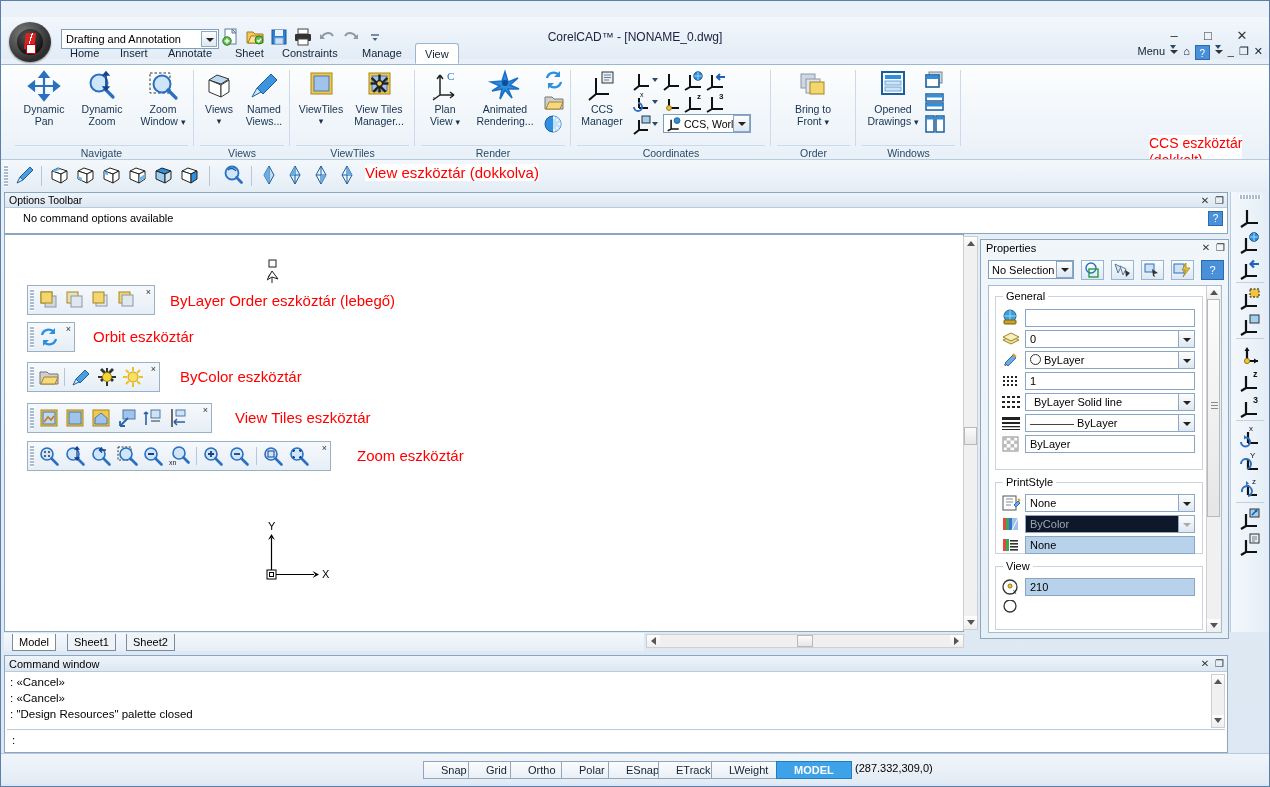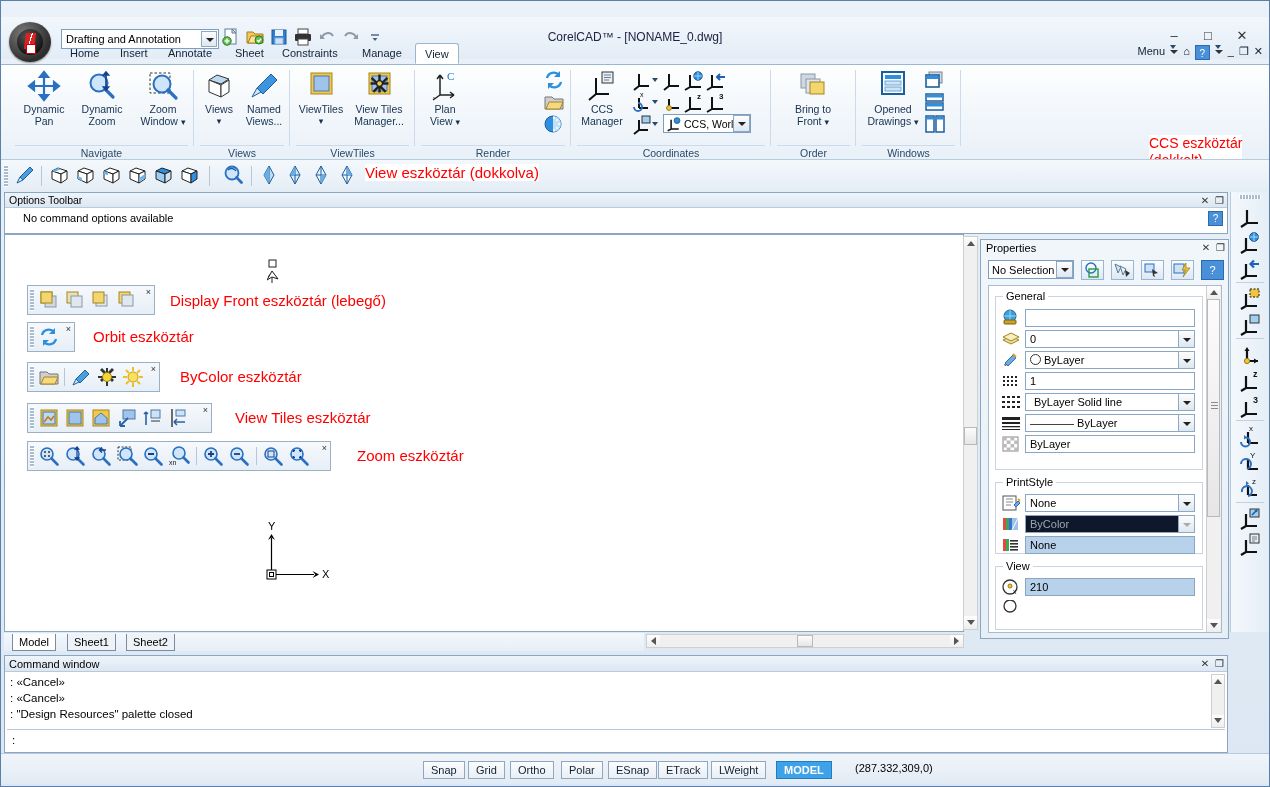--- a/index.html
+++ b/index.html
@@ -150,21 +150,21 @@
   .cmdwin .hd{position:absolute;left:0;top:0;right:0;height:16px;
     background:linear-gradient(#eef4fa,#dce7f2);border-bottom:1px solid #b9cadb;font-size:11px;
     padding-left:4px;line-height:16px;box-sizing:border-box;}
   .cmdlines{position:absolute;left:2px;top:18px;right:18px;height:54px;font-size:11.5px;
     line-height:16px;padding-left:3px;}
   .cmdinput{position:absolute;left:2px;right:2px;bottom:2px;height:20px;
     border-top:1px solid #b9cadb;font-size:11.5px;line-height:20px;padding-left:5px;}
   
   .statusbar{position:absolute;left:0;bottom:2px;width:1268px;height:30px;
     background:linear-gradient(#f0f5fa,#e2ebf4);border-top:1px solid #b8cadb;}
-  .sbtnx{position:absolute;top:7px;height:18px;line-height:17px;padding:0 7px;font-size:11px;
+  .sbtnx{position:absolute;top:7px;height:18px;line-height:17px;padding:0 17px;font-size:11px;
     background:linear-gradient(#fbfcfd,#e9eff6);border:1px solid #90a8bf;box-sizing:border-box;color:#123;}
   .sbtnx.on{background:#3da2e8;color:#fff;border-color:#1f7ec0;font-weight:bold;}
   .coords{position:absolute;top:8px;font-size:11px;color:#000;padding-left:23px;}
   .cursor{position:absolute;}
 </style>
 </head>
 <body>
 
 <div id="app">
 
@@ -381,20 +381,32 @@
         <div class="ic">
           <svg width="36" height="34" viewBox="0 0 36 34">
               <path d="M13 26V6M13 6l-3 4M13 6l3 4M13 26h14M27 26l-4-3M27 26l-4 3M13 26L6 31" stroke="#222" stroke-width="1.5" fill="none"></path>
               <path d="M8 29l-2-1 1 2z" fill="#222"></path>
               <text x="20" y="11" font-size="11" fill="#1b6fc4" font-family="serif">C</text>
             </svg>
         </div>
         <div class="lb">Plan</div>
         <div class="lb"><span>View</span> <span style="font-size:9px">▾</span></div>
       </div>
+      <div class="bigbtn" style="left:54px;width:72px">
+        <div class="ic">
+          <svg width="40" height="34" viewBox="0 0 40 34">
+              <g stroke="#1b6fc4" stroke-width="1.6" fill="#2e8fe0">
+                <path d="M20 3l3 10 10-4-8 7 9 4-11 0 4 9-7-8-5 9 2-10-10 2 8-5-9-4 11-1z"></path>
+              </g>
+              <circle cx="20" cy="14" r="3" fill="#0d4f93"></circle>
+            </svg>
+        </div>
+        <div class="lb">Animated</div>
+        <div class="lb">Rendering...</div>
+      </div>
       <div class="smbtn" style="left:128px;top:4px">
         <svg width="22" height="22" viewBox="0 0 22 22">
             <g fill="none" stroke="#2b8fe0" stroke-width="2.4">
               <path d="M4 9a7 7 0 0 1 12-3"></path>
               <path d="M18 13a7 7 0 0 1-12 3"></path>
             </g>
             <path d="M17 2v6h-6z" fill="#2b8fe0"></path>
             <path d="M5 20v-6h6z" fill="#2b8fe0"></path>
           </svg>
       </div>
@@ -734,21 +746,21 @@
           </svg>
       </div>
       <div class="fbtn" style="left:88px">
         <svg width="22" height="22" viewBox="0 0 22 22">
             <rect x="3" y="3" width="11" height="11" fill="#f3d76e" stroke="#a58522"></rect>
             <rect x="6" y="6" width="11" height="11" fill="#dfe7ef" stroke="#8b98a6"></rect>
           </svg>
       </div>
       <div class="fx">×</div>
     </div>
-    <div class="annot" style="left:165px;top:57px;font-size:15px">Display Front eszköztár (lebegő)</div>
+    <div class="annot" style="left:165px;top:57px;font-size:15px">ByLayer Order eszköztár (lebegő)</div>
 
     <div class="floatbar" style="left:22px;top:87px;width:48px;height:30px;">
       <div class="fg"></div>
       <div class="fbtn" style="left:10px">
         <svg width="22" height="22" viewBox="0 0 22 22">
             <g fill="none" stroke="#2b8fe0" stroke-width="2.4">
               <path d="M4 9a7 7 0 0 1 12-3"></path>
               <path d="M18 13a7 7 0 0 1-12 3"></path>
             </g>
             <path d="M17 2v6h-6z" fill="#2b8fe0"></path>

